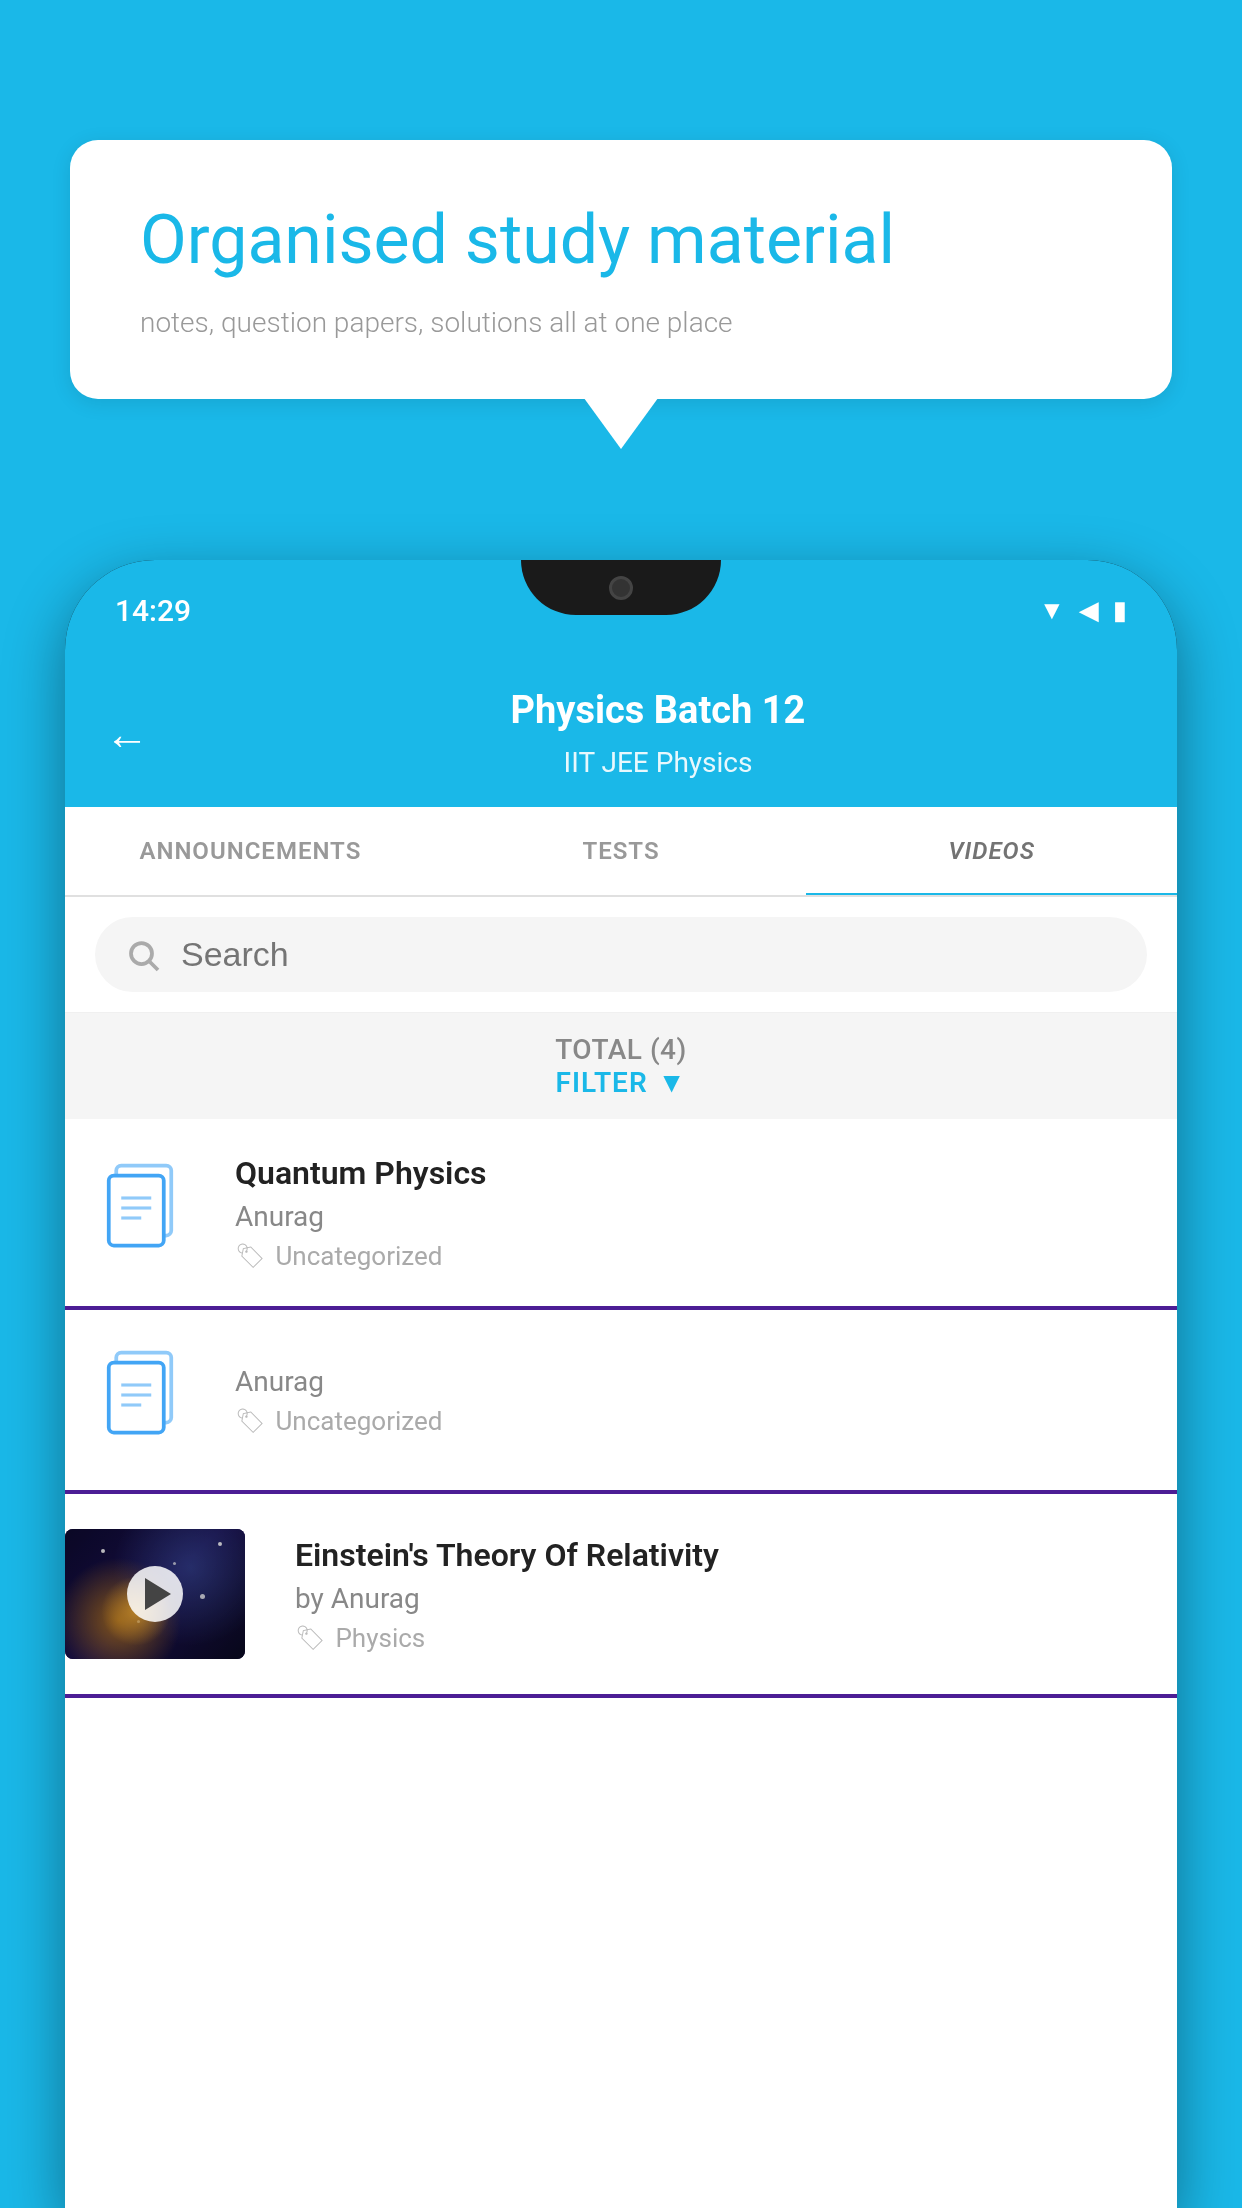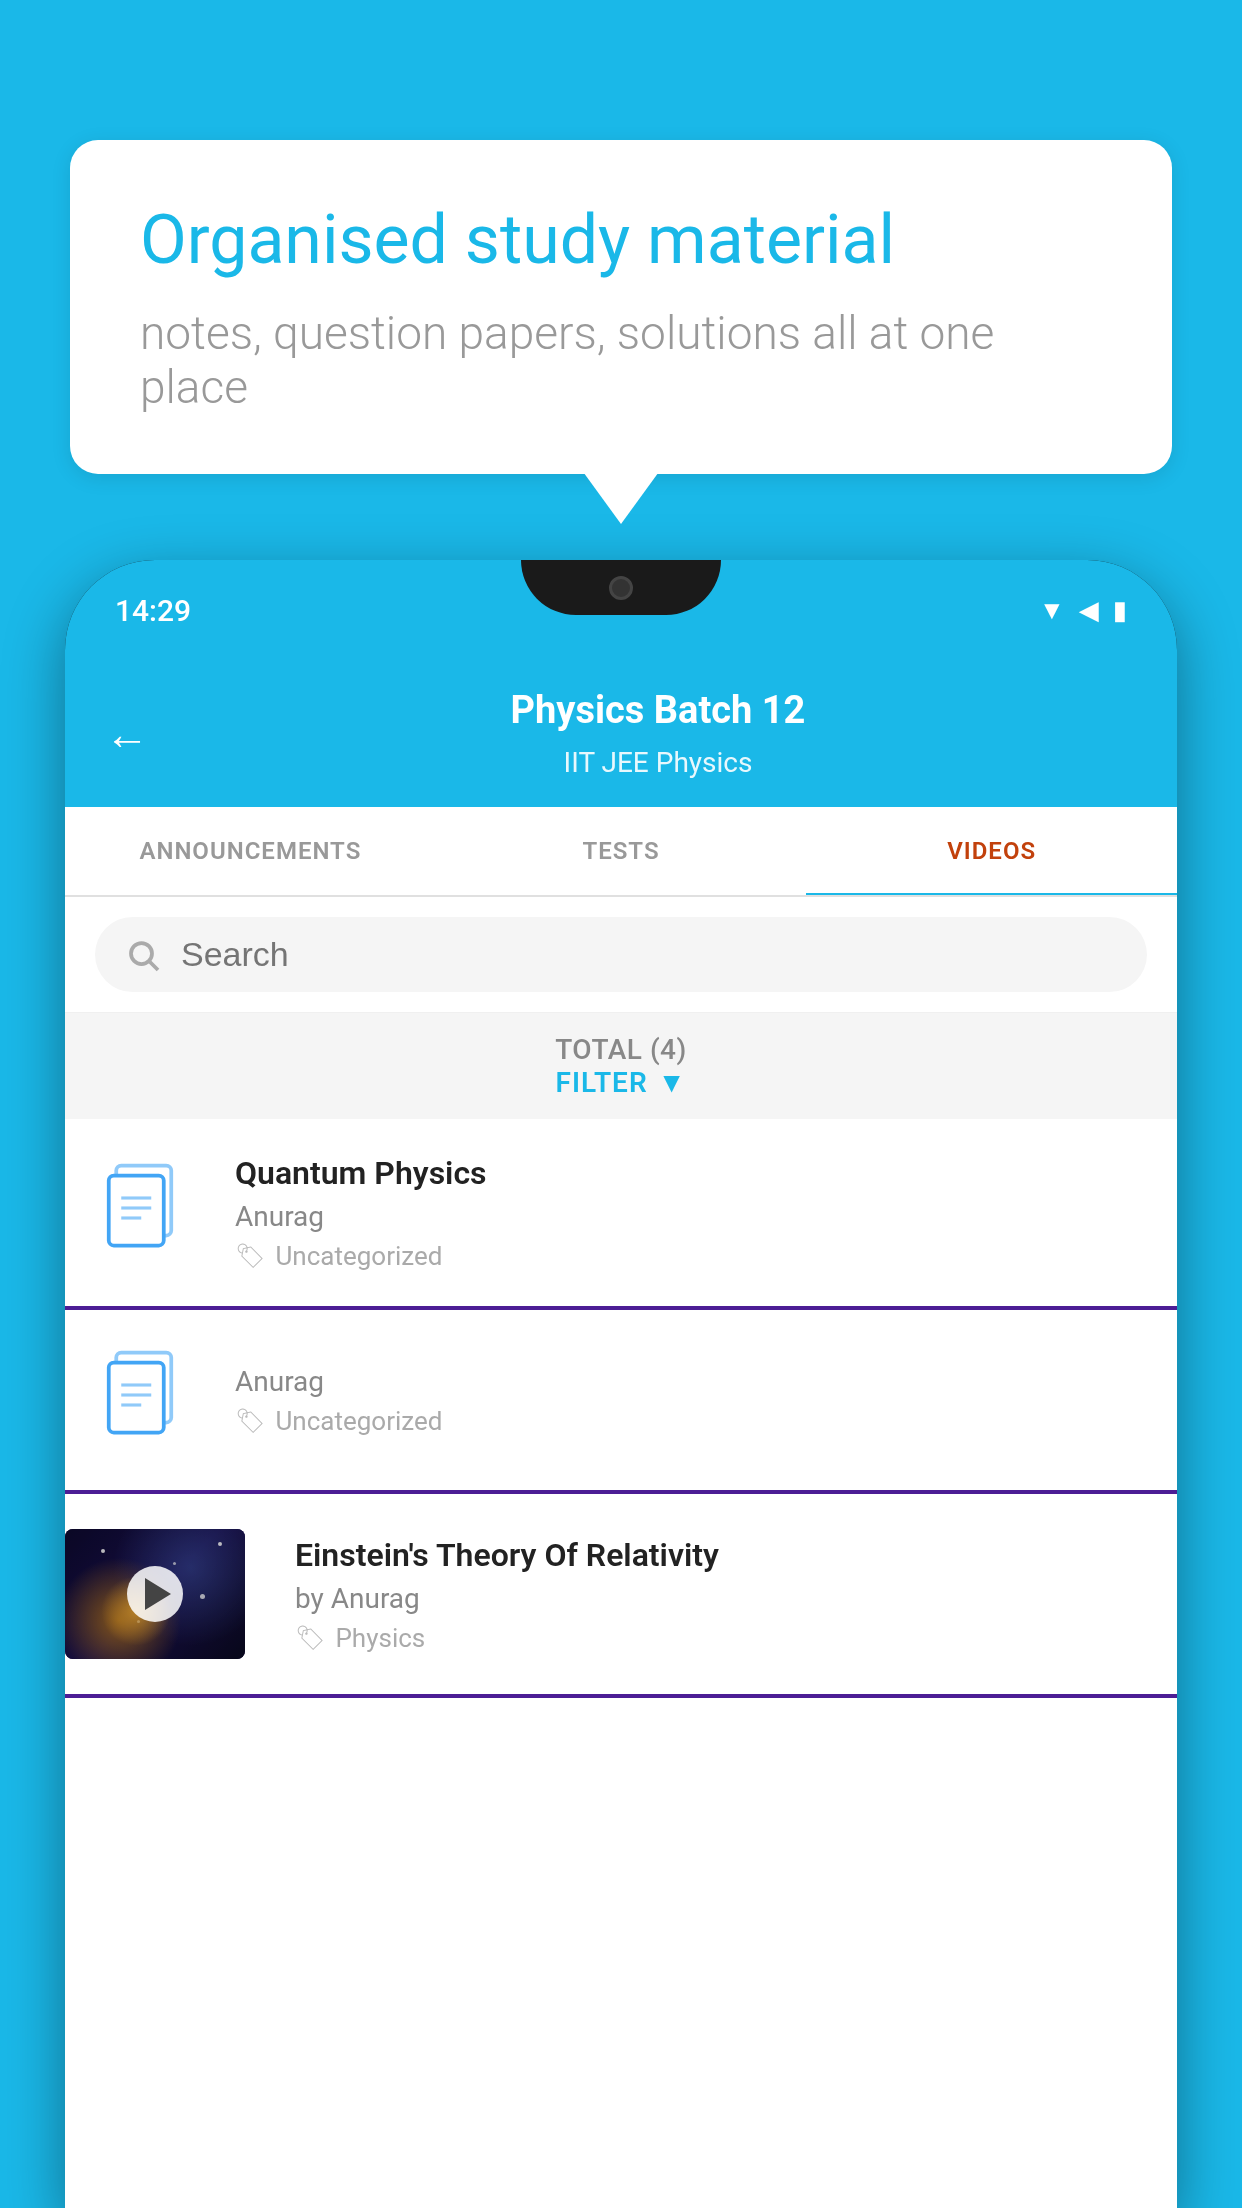--- a/index.html
+++ b/index.html
@@ -46,21 +46,21 @@
     .bubble-title {
       color: #1ab8e8;
       font-size: 68px;
       font-weight: 400;
       line-height: 1.2;
       margin-bottom: 24px;
     }
 
     .bubble-subtitle {
       color: #999;
-      font-size: 46px;
+      font-size: 28px;
       font-weight: 300;
     }
 
     
     .phone-frame {
       position: absolute;
       top: 560px;
       left: 65px;
       right: 65px;
       bottom: 0;
@@ -176,21 +176,22 @@
       text-align: center;
       font-size: 24px;
       font-weight: 600;
       color: #999;
       letter-spacing: 1px;
       text-transform: uppercase;
       position: relative;
     }
 
     .tab-item.active {
-      color: #c2410c;
+      color: #737373;
+      font-style: italic;
     }
 
     .tab-item.active::after {
       content: '';
       position: absolute;
       bottom: -2px;
       left: 0;
       right: 0;
       height: 4px;
       background: #1ab8e8;

